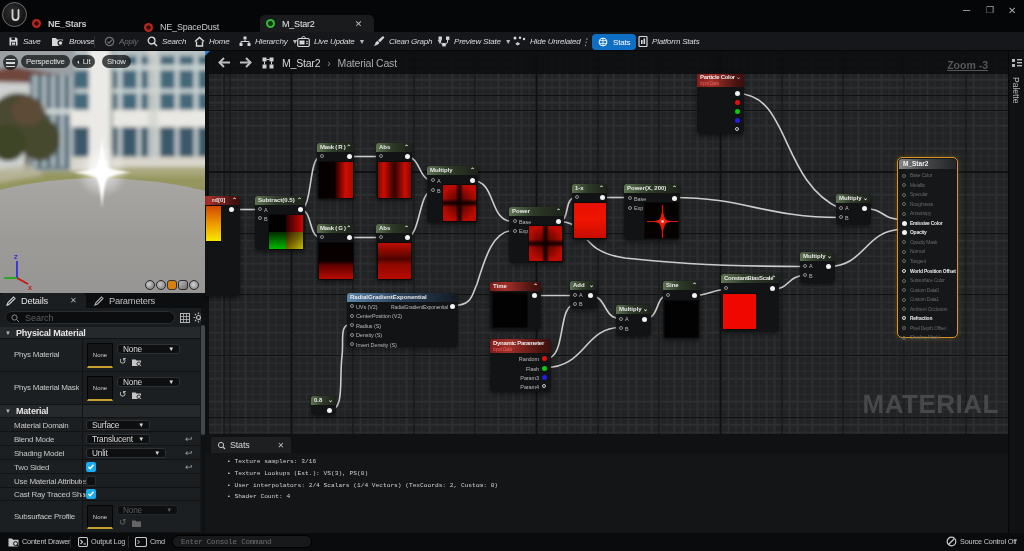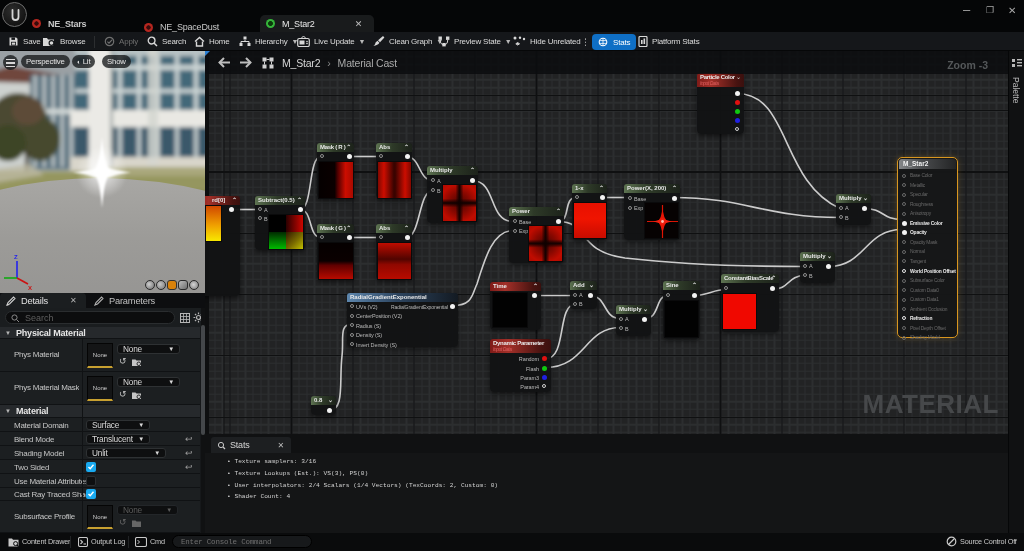--- a/index.html
+++ b/index.html
@@ -19,21 +19,21 @@
 
   .doctab{position:absolute;top:15px;height:17px;display:flex;align-items:center;font-size:9px;letter-spacing:-0.2px;color:#c8c8c8;}
   .doctab .ticon{width:9px;height:9px;border-radius:50%;margin-right:7px;position:relative;}
   .tred{background:radial-gradient(circle at 50% 50%, #380b0b 0 30%, #b5261f 38% 100%);}
   .tgreen{background:radial-gradient(circle at 50% 50%, #0b3a0b 0 34%, #35b53a 40% 100%);}
   #tab-active{background:#191b1c;border-radius:5px 5px 0 0;color:#e8e8e8;}
 
   
   #toolbar{position:absolute;left:0;top:32px;width:1024px;height:19px;background:#15171a;
     border-bottom:1px solid #060708;font-size:8px;letter-spacing:-0.2px;color:#dcdcdc;}
-  .titem{position:absolute;top:0;height:19px;display:flex;align-items:center;white-space:nowrap;}
+  .titem{position:absolute;top:0;height:19px;display:flex;align-items:center;white-space:nowrap;font-style:italic;}
   .titem svg{margin-right:4px;}
   .tsep{position:absolute;top:4px;width:1px;height:12px;background:#2c2e30;}
   .chev{font-size:7px;margin-left:4px;color:#b8b8b8;}
   #statsbtn{background:#0f6fc5;border-radius:4px;height:16px;display:flex;align-items:center;
     padding:0 6px;color:#fff;}
 
   
   #viewport{position:absolute;left:0;top:51px;width:205px;height:242px;background:#555;overflow:hidden;}
   .pill{position:absolute;top:4px;height:13px;border-radius:8px;background:rgba(22,24,26,0.78);
     color:#e6e6e6;font-size:7.8px;letter-spacing:-0.2px;display:flex;align-items:center;padding:0 5px;}
@@ -58,21 +58,21 @@
   #graph{position:absolute;left:205px;top:51px;width:803px;height:383px;overflow:hidden;
     background-color:#222324;
     background-image:
       repeating-linear-gradient(90deg,#0f1011 0 1.2px,transparent 1.2px 61.3px),
       repeating-linear-gradient(0deg,#0f1011 0 1.2px,transparent 1.2px 61.3px),
       repeating-linear-gradient(90deg,#2c2e2f 0 1.5px,transparent 1.5px 7.6625px),
       repeating-linear-gradient(0deg,#2c2e2f 0 1.5px,transparent 1.5px 7.6625px);
     background-position:24.5px 45px,24.5px 45px,1.5px 6.7px,1.5px 6.7px;}
   #crumb{position:absolute;left:0;top:0;width:803px;height:23px;background:rgba(12,13,15,0.87);
     display:flex;align-items:center;color:#b9b9b9;font-size:10.5px;letter-spacing:-0.2px;}
-  #zoomlbl{position:absolute;right:20px;top:8px;font-size:10.5px;font-weight:bold;color:#55585a;}
+  #zoomlbl{position:absolute;right:20px;top:8px;font-size:10.5px;font-weight:bold;color:#55585a;text-decoration:underline;}
   #watermark{position:absolute;right:9px;top:338px;font-size:26px;font-weight:bold;color:#46484a;letter-spacing:0.5px;}
 
   .node{position:absolute;background:rgba(18,19,20,0.96);border-radius:4px;
     box-shadow:0 2px 4px rgba(0,0,0,0.5);}
   .nhead{position:absolute;left:0;top:0;right:0;height:8.5px;border-radius:3px 3px 0 0;
     font-size:6px;font-weight:bold;color:#e8e8e8;line-height:8.5px;padding-left:3px;white-space:nowrap;overflow:hidden;}
   .green{background:linear-gradient(90deg,#5d7351 0%,#2e3a28 45%,#1c221a 100%);}
   .red{background:linear-gradient(90deg,#7e1b18 0%,#a33029 30%,#471310 85%,#3a100e 100%);}
   .blue{background:linear-gradient(90deg,#5d86ad 0%,#2d4560 45%,#131a22 100%);}
   .nchev{position:absolute;right:3px;top:0;font-size:6px;color:#dadada;line-height:8.5px;}
@@ -126,21 +126,21 @@
       <div class="ticon tgreen"></div>M_Star2<span style="margin-left:40px;color:#bdbdbd;">✕</span></div>
   </div>
 
   <div id="toolbar">
     <div class="titem" style="left:8px;"><svg width="11" height="11" viewBox="0 0 11 11">
           <path d="M1.5 1.5 H8.2 L9.5 2.8 V9.5 H1.5 Z" fill="#d8d8d8"></path>
           <rect x="3.4" y="1.5" width="3.6" height="2.4" fill="#15171a"></rect>
           <rect x="3" y="5.8" width="5" height="3.7" fill="#15171a"></rect>
           <rect x="3.8" y="6.6" width="3.4" height="2.1" fill="#d8d8d8"></rect>
         </svg>Save</div>
-    <div class="titem" style="left:43px;"><svg width="13" height="11" viewBox="0 0 13 11">
+    <div class="titem" style="left:52px;"><svg width="13" height="11" viewBox="0 0 13 11">
           <path d="M0 2 H4 L5 3.5 H11 V10 H0 Z" fill="#d8d8d8"></path>
           <circle cx="8.5" cy="7" r="2.4" fill="none" stroke="#15171a" stroke-width="1.2"></circle>
           <path d="M10 8.6 L12 10.6" stroke="#15171a" stroke-width="1.4"></path>
         </svg>Browse</div>
     <div class="tsep" style="left:94px;"></div>
     <div class="titem" style="left:104px;color:#6f6f6f;"><svg width="11" height="11" viewBox="0 0 11 11">
           <circle cx="5.5" cy="5.5" r="4.2" fill="none" stroke="#6f6f6f" stroke-width="1.2"></circle>
           <path d="M3.4 5.6 L5 7.2 L8 3.8" fill="none" stroke="#6f6f6f" stroke-width="1.2"></path>
         </svg>Apply</div>
     <div class="titem" style="left:147px;"><svg width="11" height="11" viewBox="0 0 11 11">

